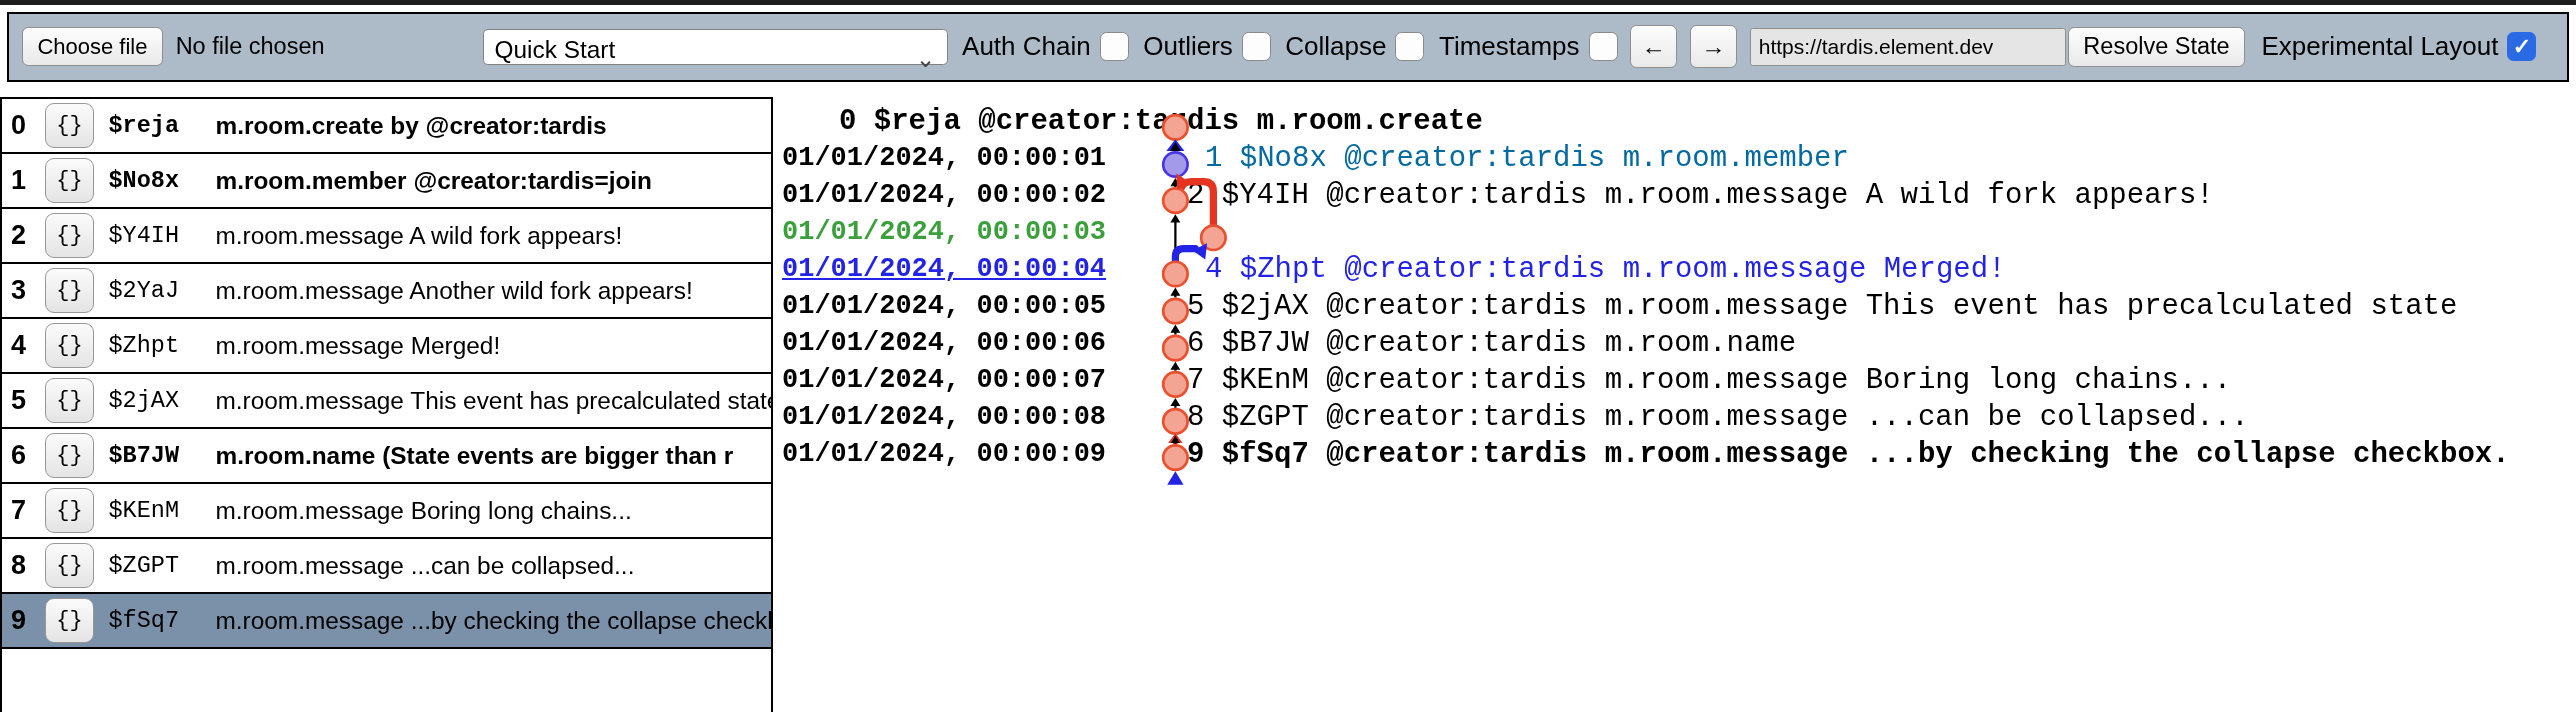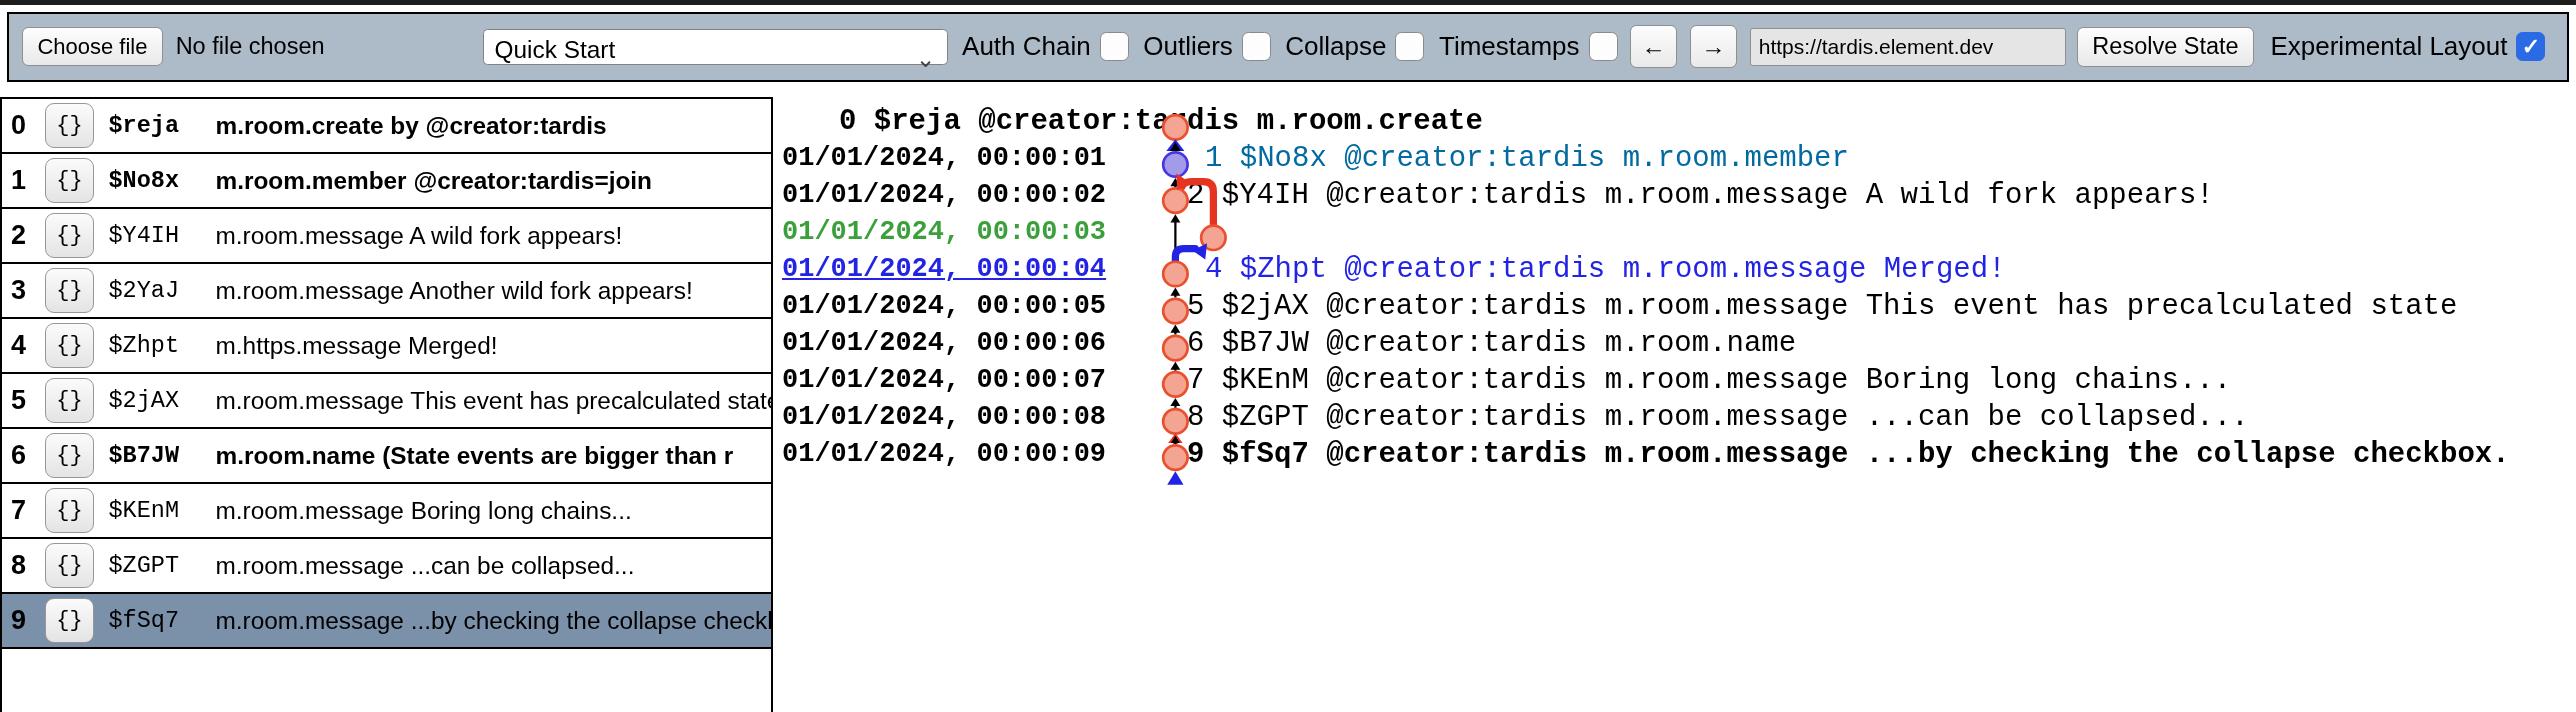--- a/index.html
+++ b/index.html
@@ -18,21 +18,21 @@
   .select .chev{font-size:23.5px;color:#444;line-height:9px;}
   .cb-label{margin-left:14.5px;}
   .cb{width:27px;height:27px;border:1.8px solid #8a8a8a;border-radius:6.3px;background:#fdfdfd;
     margin-left:9px;flex:0 0 auto;}
   .cb.checked{background:#2a6be5;border-color:#2a6be5;color:#fff;display:flex;align-items:center;
     justify-content:center;font-size:22px;font-weight:bold;}
   .nav-btn{margin-left:12.7px;width:47px;height:43px;display:flex;align-items:center;justify-content:center;
     font-size:24.4px;padding:0;}
   .url-input{margin-left:12.7px;width:298px;height:36px;border:1.8px solid #8f8f8f;border-radius:2.7px;
     font-size:21px;padding:0 8.1px;font-family:"Liberation Sans",sans-serif;color:#000;background:#e5e5e5;}
-  .resolve{margin-left:11px;font-size:23.5px;}
+  .resolve{margin-left:2px;font-size:23.5px;}
   .exp-label{margin-left:16.3px;}
   
   .event-list{position:absolute;left:0;top:97px;width:773px;bottom:-11px;box-sizing:border-box;
     border:2.7px solid #000;background:#fff;}
   .ev-row{height:53px;border-bottom:2.7px solid #000;display:flex;align-items:center;overflow:hidden;}
   .ev-row.selected{background:#7b91a9;}
   .ev-idx{flex:0 0 34px;padding-left:9px;font-size:27px;font-weight:bold;}
   .ev-json{flex:0 0 auto;width:47px;height:43px;margin-right:14.5px;border:1.8px solid #979797;border-radius:9px;
     background:linear-gradient(#fbfbfb,#e4e4e4);display:flex;align-items:center;justify-content:center;
     font-family:"Liberation Mono",monospace;font-size:22px;}
@@ -107,21 +107,21 @@
     <span class="ev-idx">3</span>
     <span class="ev-json">{}</span>
     <span class="ev-id">$2YaJ</span>
     <span class="ev-sum">m.room.message Another wild fork appears!</span>
   </div>
 
   <div class="ev-row">
     <span class="ev-idx">4</span>
     <span class="ev-json">{}</span>
     <span class="ev-id">$Zhpt</span>
-    <span class="ev-sum">m.https.message Merged!</span>
+    <span class="ev-sum">m.room.message Merged!</span>
   </div>
 
   <div class="ev-row">
     <span class="ev-idx">5</span>
     <span class="ev-json">{}</span>
     <span class="ev-id">$2jAX</span>
     <span class="ev-sum">m.room.message This event has precalculated state</span>
   </div>
 
   <div class="ev-row state">

